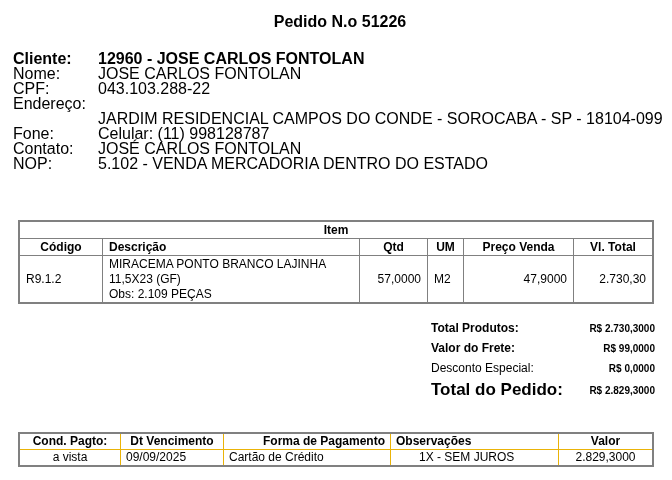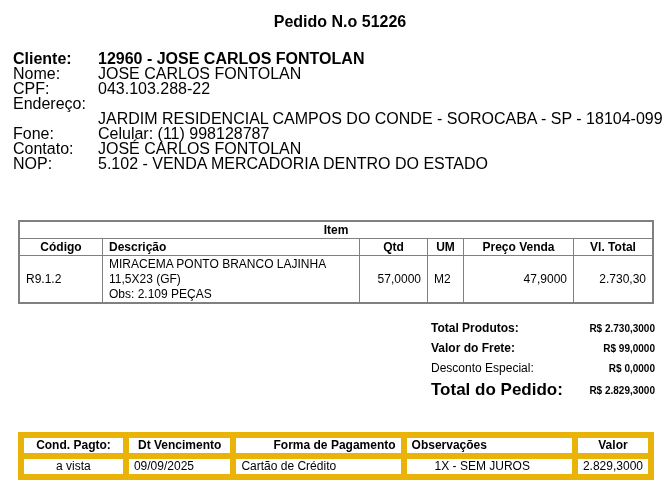--- a/index.html
+++ b/index.html
@@ -24,21 +24,21 @@
     .items th { font-weight: bold; height: 16px; }
     .items td { height: 46px; line-height: 15px; }
 
     .totals { position: absolute; left: 431px; top: 318px; width: 224px; }
     .tot-row { display: flex; justify-content: space-between; align-items: center; }
     .tot-row .lbl { font-size: 12px; }
     .tot-row .val { font-size: 10px; font-weight: bold; }
     .tot-big .lbl { font-size: 17px; font-weight: bold; }
 
     .pay { left: 18px; top: 432px; width: 636px; border: 2px solid #808080; }
-    .pay td, .pay th { border: 6px solid #eab308; padding: 0 5px; font-size: 12px; height: 15px; line-height: 15px; }
+    .pay td, .pay th { border: 1px solid #eab308; padding: 0 5px; font-size: 12px; height: 15px; line-height: 15px; }
     .pay th { font-weight: bold; }
   </style>
 </head>
 <body>
 
 <div class="title">Pedido N.o 51226</div>
 
 <div class="info">
   <div class="info-row">
     <span class="info-label bold">Cliente:</span>

